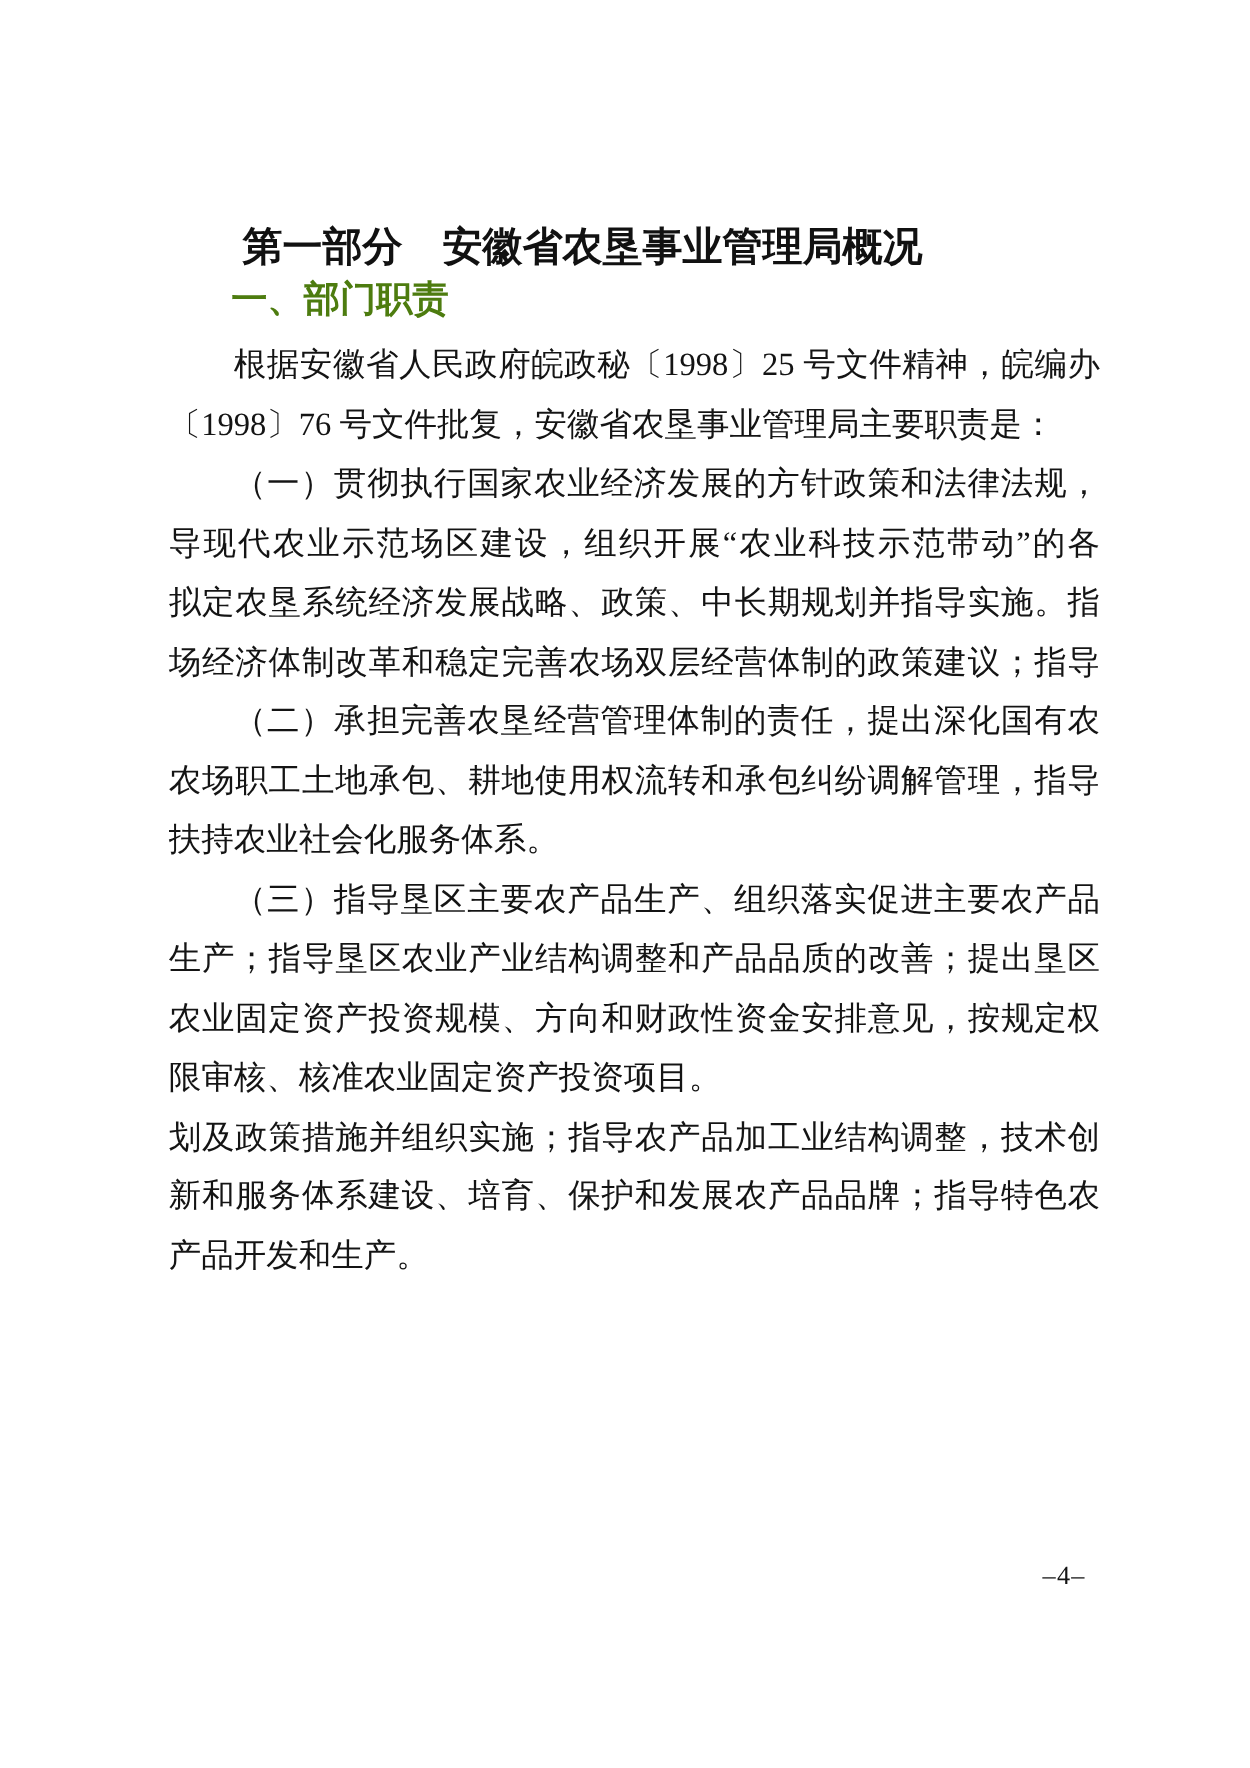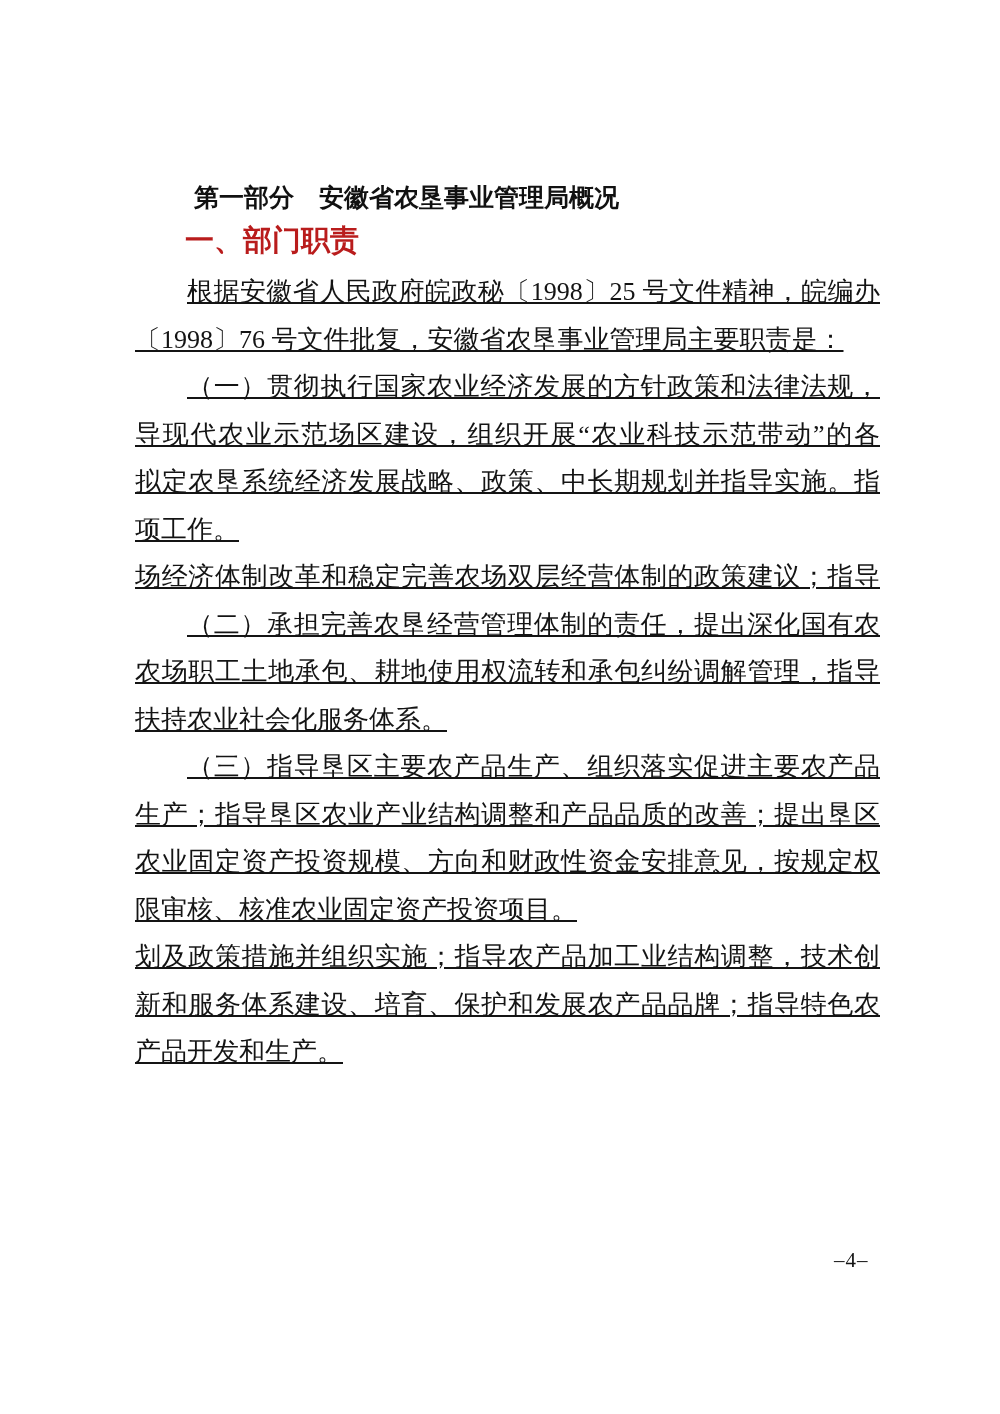--- a/index.html
+++ b/index.html
@@ -17,57 +17,56 @@
   }
   .doc-title {
     position: absolute;
     left: 135px;
     top: 180px;
     width: 745px;
     padding-left: 59px;
     box-sizing: border-box;
     font-family: "Liberation Sans", "DejaVu Sans", sans-serif;
     font-weight: 700;
-    font-size: 25px;
+    font-size: 32px;
     line-height: 34px;
     color: #111111;
     white-space: nowrap;
   }
   .section-heading {
     position: absolute;
     left: 135px;
     top: 222px;
     width: 745px;
     padding-left: 50px;
     box-sizing: border-box;
     font-family: "Liberation Sans", "DejaVu Sans", sans-serif;
     font-weight: 700;
     font-size: 29px;
     line-height: 36px;
-    color: #b91c1c;
+    color: #4d7c0f;
     white-space: nowrap;
   }
   .body-text {
     position: absolute;
     left: 135px;
     top: 268px;
     width: 745px;
     font-family: "Liberation Serif", "DejaVu Serif", serif;
     font-size: 26px;
     color: #141414;
   }
   .body-text .line {
     height: 47.5px;
     line-height: 47.5px;
     text-align: justify;
     text-align-last: justify;
     text-justify: inter-character;
     overflow: hidden;
     white-space: nowrap;
-    text-decoration: underline;
   }
   .body-text .line.indent {
     text-indent: 52px;
   }
   .body-text .line.end {
     text-align-last: left;
   }
   .page-number {
     position: absolute;
     left: 834px;
@@ -84,21 +83,20 @@
 
 <div class="page">
   <div class="doc-title">第一部分　安徽省农垦事业管理局概况</div>
   <div class="section-heading">一、部门职责</div>
   <div class="body-text">
       <div class="line indent">根据安徽省人民政府皖政秘〔1998〕25 号文件精神，皖编办</div>
       <div class="line end">〔1998〕76 号文件批复，安徽省农垦事业管理局主要职责是：</div>
       <div class="line indent">（一）贯彻执行国家农业经济发展的方针政策和法律法规，</div>
       <div class="line">导现代农业示范场区建设，组织开展“农业科技示范带动”的各</div>
       <div class="line">拟定农垦系统经济发展战略、政策、中长期规划并指导实施。指</div>
-      <div class="line end">项工作。</div>
       <div class="line">场经济体制改革和稳定完善农场双层经营体制的政策建议；指导</div>
       <div class="line indent">（二）承担完善农垦经营管理体制的责任，提出深化国有农</div>
       <div class="line">农场职工土地承包、耕地使用权流转和承包纠纷调解管理，指导</div>
       <div class="line end">扶持农业社会化服务体系。</div>
       <div class="line indent">（三）指导垦区主要农产品生产、组织落实促进主要农产品</div>
       <div class="line">生产；指导垦区农业产业结构调整和产品品质的改善；提出垦区</div>
       <div class="line">农业固定资产投资规模、方向和财政性资金安排意见，按规定权</div>
       <div class="line end">限审核、核准农业固定资产投资项目。</div>
       <div class="line">划及政策措施并组织实施；指导农产品加工业结构调整，技术创</div>
       <div class="line">新和服务体系建设、培育、保护和发展农产品品牌；指导特色农</div>

